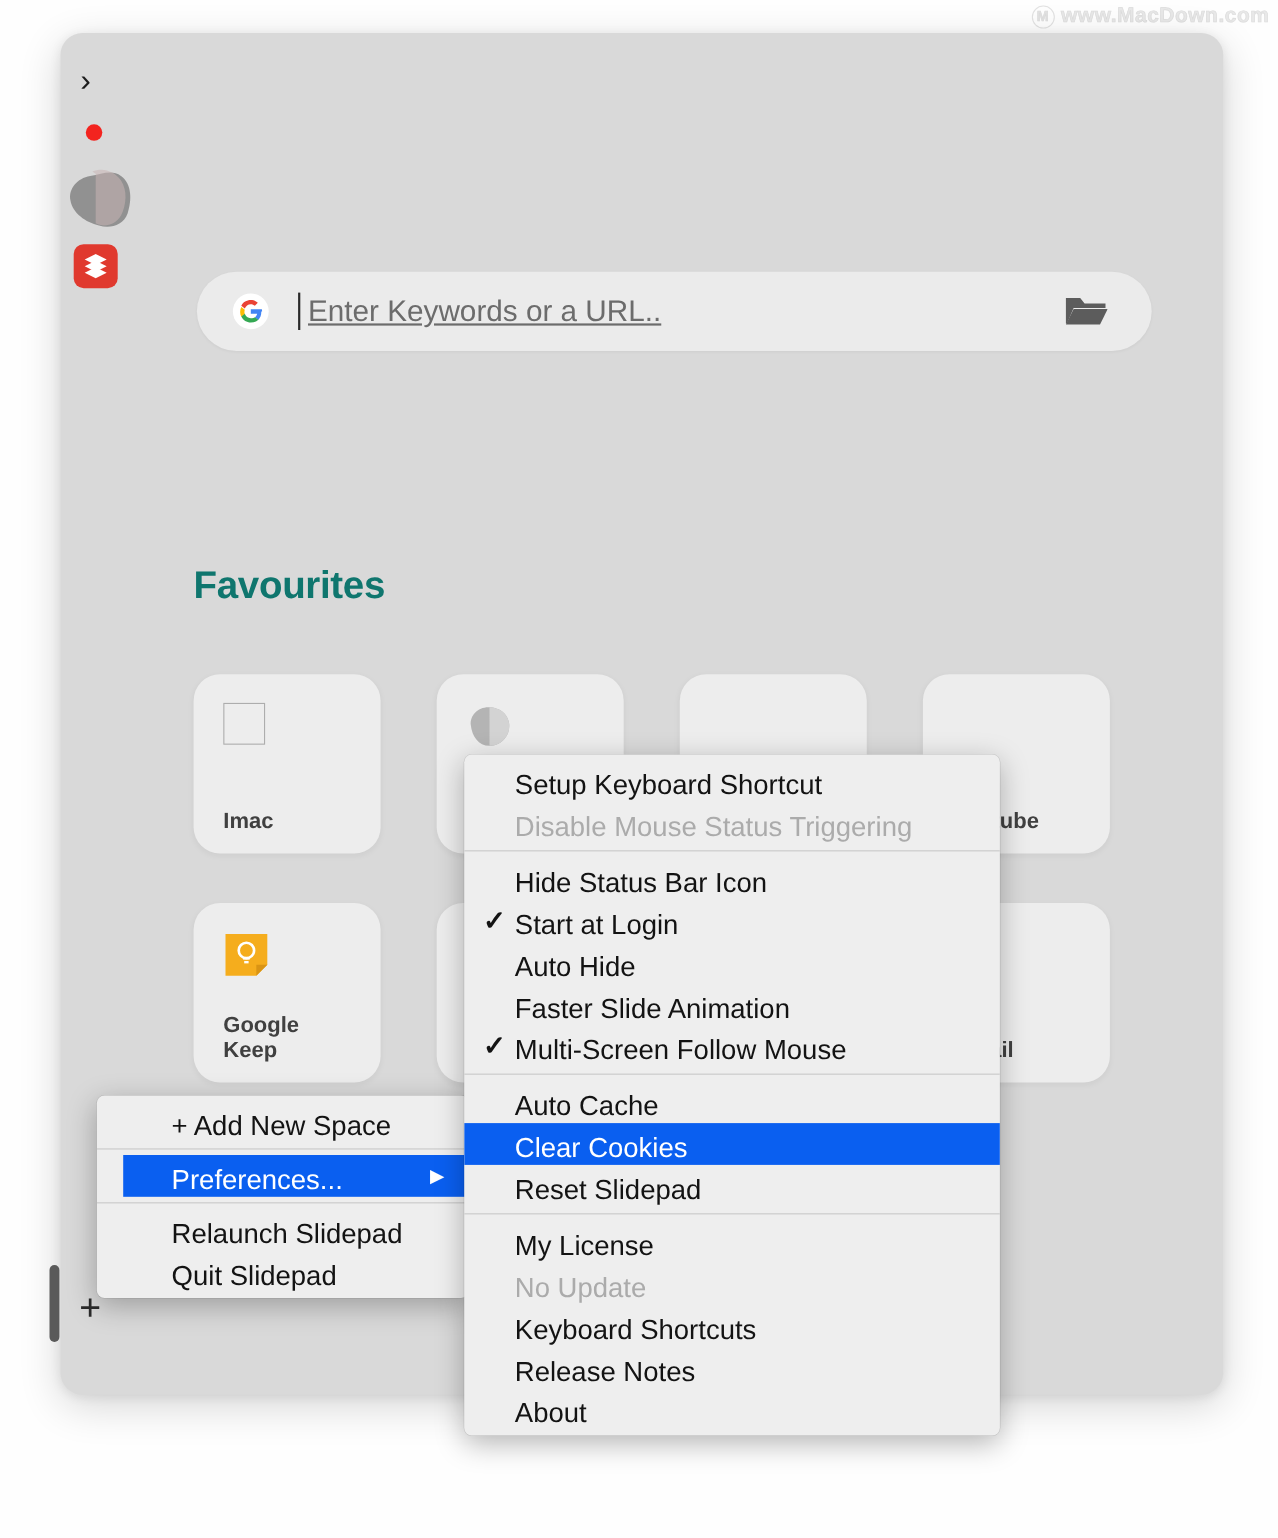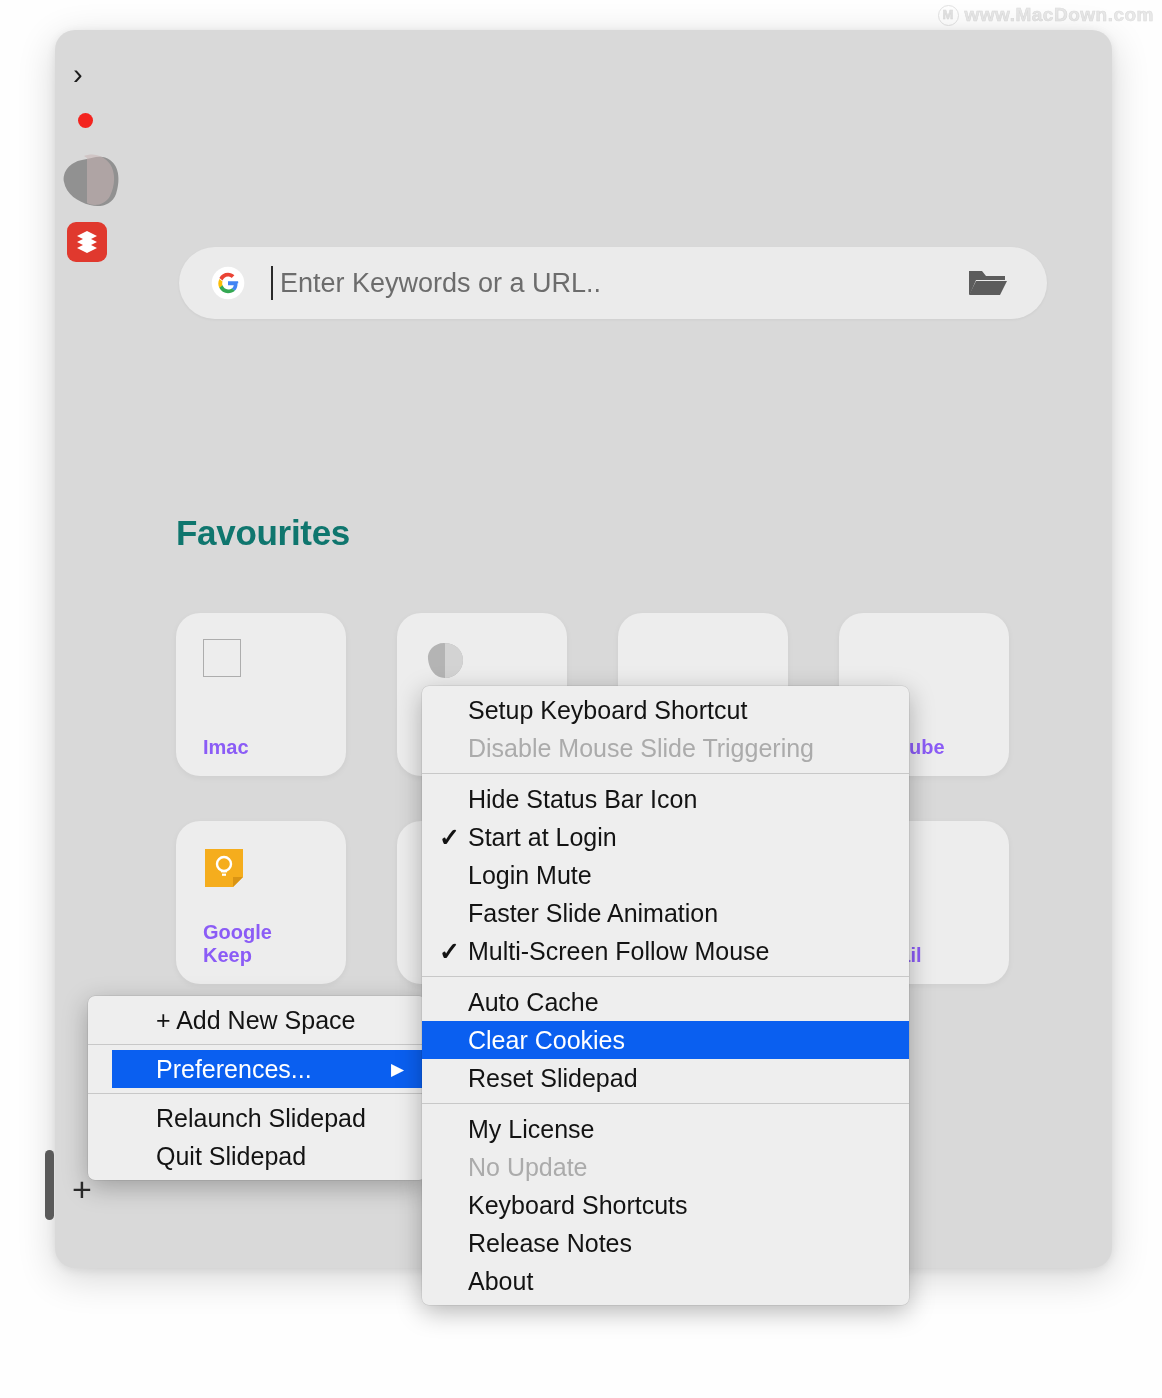--- a/index.html
+++ b/index.html
@@ -75,21 +75,21 @@
     background: #ebebeb;
     border-radius: 36px;
     display: flex; align-items: center;
     box-shadow: 0 1px 3px rgba(0,0,0,.05);
   }
   .g-logo { margin-left: 32px; width: 34px; height: 34px; flex: 0 0 auto; }
   .search-caret {
     width: 2px; height: 34px; background: #2a2a2a; margin-left: 26px; flex: 0 0 auto;
   }
   .search-placeholder {
-    margin-left: 7px; font-size: 27px; color: #6c6c6c; flex: 1 1 auto;
+    margin-left: 7px; font-size: 27px; color: #6c6c6c; flex: 1 1 auto; text-decoration: underline;
   }
   .folder-icon { margin-right: 40px; width: 40px; height: 32px; flex: 0 0 auto; }
 
   
   .fav-title {
     position: absolute; left: 121px; top: 483px;
     font-size: 35px; font-weight: bold; color: #0f766e;
     letter-spacing: -.3px;
   }
   .grid { position: absolute; left: 121px; top: 583px; width: 900px; }
@@ -97,39 +97,39 @@
   .card {
     width: 170px; height: 163px;
     background: #ededed;
     border-radius: 24px;
     position: relative;
     box-shadow: 0 2px 6px rgba(0,0,0,.05);
   }
   .card-icon { position: absolute; left: 27px; top: 26px; width: 42px; height: 42px; }
   .card-label {
     position: absolute; left: 27px; bottom: 16px; right: 12px;
-    font-size: 20px; font-weight: bold; color: #8b5cf6; line-height: 1.18;
+    font-size: 20px; font-weight: bold; color: #404040; line-height: 1.18;
   }
   .sq-icon { width: 38px; height: 38px; border: 1.6px solid #adadad; background: transparent; }
 
   
   .menu {
     position: absolute;
     background: #eeeeee;
     border-radius: 7px;
     box-shadow: 0 7px 26px rgba(0,0,0,.28), 0 0 0 .5px rgba(0,0,0,.12);
     padding: 5px 0;
     overflow: hidden;
   }
   .menu-left  { left: 88px; top: 996px; width: 338px; }
   .menu-right { left: 422px; top: 686px; width: 487px; }
 
   .mi {
     position: relative;
-    display: flex; align-items: center;
+    display: flex; align-items: flex-end;
     height: 38px;
     padding: 0 14px 0 46px;
     font-size: 25px; color: #131313;
     white-space: nowrap;
   }
   .mi.disabled { color: #ababab; }
   .mi.selected { background: #0a5ff0; color: #ffffff; }
   .mi .check {
     position: absolute; left: 17px; top: 50%; transform: translateY(-50%);
     font-size: 25px; font-weight: bold; color: #131313;
@@ -272,34 +272,34 @@
       <span>Quit Slidepad</span>
     </div>
   </div>
 
   <div class="menu menu-right">
 
     <div class="mi">
       <span>Setup Keyboard Shortcut</span>
     </div>
     <div class="mi disabled">
-      <span>Disable Mouse Slide Triggering</span>
+      <span>Disable Mouse Status Triggering</span>
     </div>
 
     <div class="sep-wide"></div>
 
     <div class="mi">
       <span>Hide Status Bar Icon</span>
     </div>
     <div class="mi">
       <span class="check">✓</span>
       <span>Start at Login</span>
     </div>
     <div class="mi">
-      <span>Login Mute</span>
+      <span>Auto Hide</span>
     </div>
     <div class="mi">
       <span>Faster Slide Animation</span>
     </div>
     <div class="mi">
       <span class="check">✓</span>
       <span>Multi-Screen Follow Mouse</span>
     </div>
 
     <div class="sep-wide"></div>

